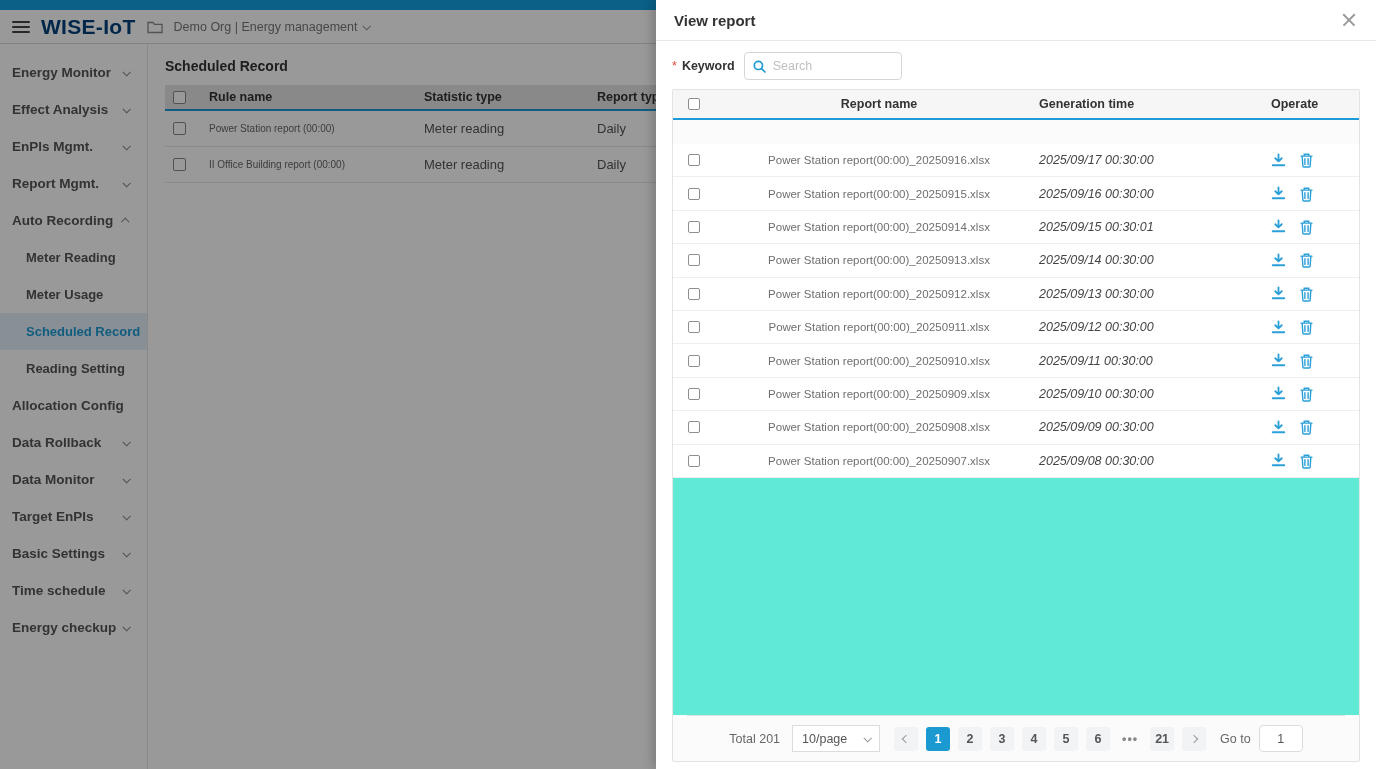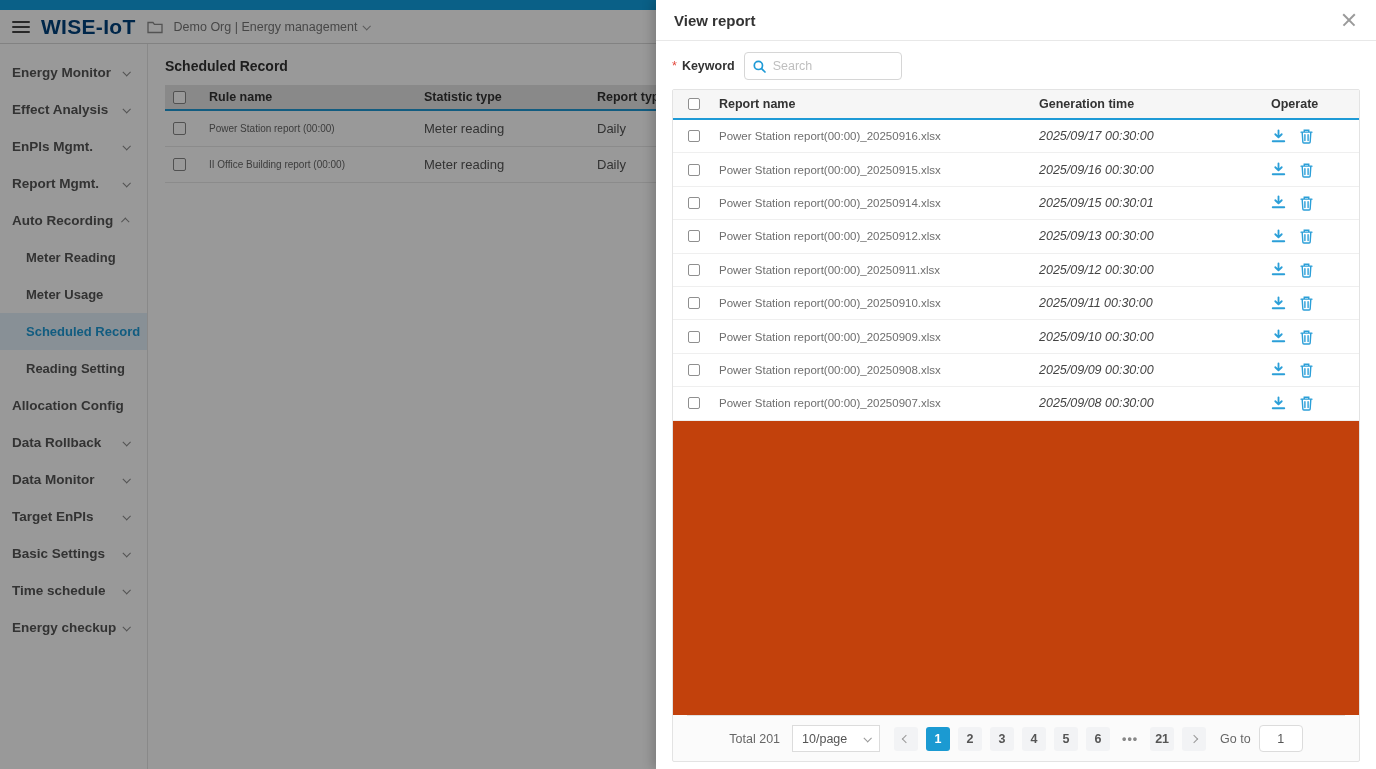--- a/index.html
+++ b/index.html
@@ -64,24 +64,24 @@
 
   .box { margin:0 16px 7px; border:1px solid #e3e3e3; border-radius:2px; background:#fbfbfb; flex:1; min-height:0; display:flex; flex-direction:column; }
   .box-head { height:43px; flex:0 0 43px; display:flex; align-items:center; justify-content:space-between; padding:0 14px; }
   .box-title { font-size:13.5px; font-weight:700; color:#333; }
   .box-actions { display:flex; align-items:center; gap:12px; }
   .icon-btn { display:flex; align-items:center; cursor:pointer; }
   .dl-btn { height:28px; background:#c7cacd; border:none; border-radius:4px; color:#f4f5f6; font-size:12.5px; font-weight:700; display:flex; align-items:center; gap:7px; padding:0 13px; cursor:not-allowed; font-family:"Liberation Sans",sans-serif; }
 
   .d-thead { display:flex; align-items:center; height:30px; flex:0 0 30px; background:#f6f6f6; border-bottom:2px solid #1e9ad6; font-size:12.5px; font-weight:700; color:#333; }
   .dc-cb { width:46px; padding-left:15px; display:flex; align-items:center; }
-  .dc-name { flex:1; }
+  .dc-name { flex:1;text-align:center; }
   .dc-time { width:232px; }
   .dc-op { width:88px; }
-  .d-rows { flex:1; min-height:0; overflow:hidden; background:#c2410c; }
+  .d-rows { flex:1; min-height:0; overflow:hidden; background:#5eead4;margin-top:24px; }
   .d-row { display:flex; align-items:center; height:33.4px; background:#fff; border-bottom:1px solid #efefef; }
   .d-row .dc-name { font-size:11.5px; color:#6e6e6e; }
   .d-row .dc-time { font-size:12.5px; color:#444;font-style:italic; }
   .d-row .dc-op { display:flex; gap:13px; align-items:center; }
   .d-row .cb, .d-thead .cb { width:12px; height:12px; border-color:#8f8f8f; }
 
   .pager-wrap { flex:0 0 auto; border-top:1px solid #e0e0e0; margin:0 14px; }
   .pager { height:45px; display:flex; align-items:center; justify-content:center; gap:8px; font-size:12.5px; color:#666; }
   .total { margin-right:4px; color:#666; }
   .psize { width:88px; height:27px; border:1px solid #dcdcdc; border-radius:0; background:#fff; display:flex; align-items:center; justify-content:space-between; padding:0 9px; color:#555; cursor:pointer; margin-right:6px; }
@@ -283,20 +283,39 @@
                 </svg>
               </span>
             </div>
           </div>
           <div class="d-row">
             <div class="dc-cb">
               <span class="cb"></span>
             </div>
             <div class="dc-name">Power Station report(00:00)_20250914.xlsx</div>
             <div class="dc-time">2025/09/15 00:30:01</div>
+            <div class="dc-op">
+              <span class="icon-btn">
+                <svg width="15" height="15" viewBox="0 0 14 14">
+                  <path d="M7 1.2v6.6M4 4.9L7 7.9l3-3M1.6 11.4h10.8" fill="none" stroke="#2b9fd8" stroke-width="1.7" stroke-linecap="round" stroke-linejoin="round"></path>
+                </svg>
+              </span>
+              <span class="icon-btn">
+                <svg width="15" height="16" viewBox="0 0 16 17">
+                  <path d="M2.2 4.4h11.6M5.6 4.2V2.4h4.8v1.8M3.4 4.6l.7 10.3c0 .6.5 1 1.1 1h5.6c.6 0 1.1-.4 1.1-1l.7-10.3M6.3 7.2v6.2M9.7 7.2v6.2" fill="none" stroke="#2b9fd8" stroke-width="1.5" stroke-linecap="round"></path>
+                </svg>
+              </span>
+            </div>
+          </div>
+          <div class="d-row">
+            <div class="dc-cb">
+              <span class="cb"></span>
+            </div>
+            <div class="dc-name">Power Station report(00:00)_20250913.xlsx</div>
+            <div class="dc-time">2025/09/14 00:30:00</div>
             <div class="dc-op">
               <span class="icon-btn">
                 <svg width="15" height="15" viewBox="0 0 14 14">
                   <path d="M7 1.2v6.6M4 4.9L7 7.9l3-3M1.6 11.4h10.8" fill="none" stroke="#2b9fd8" stroke-width="1.7" stroke-linecap="round" stroke-linejoin="round"></path>
                 </svg>
               </span>
               <span class="icon-btn">
                 <svg width="15" height="16" viewBox="0 0 16 17">
                   <path d="M2.2 4.4h11.6M5.6 4.2V2.4h4.8v1.8M3.4 4.6l.7 10.3c0 .6.5 1 1.1 1h5.6c.6 0 1.1-.4 1.1-1l.7-10.3M6.3 7.2v6.2M9.7 7.2v6.2" fill="none" stroke="#2b9fd8" stroke-width="1.5" stroke-linecap="round"></path>
                 </svg>

